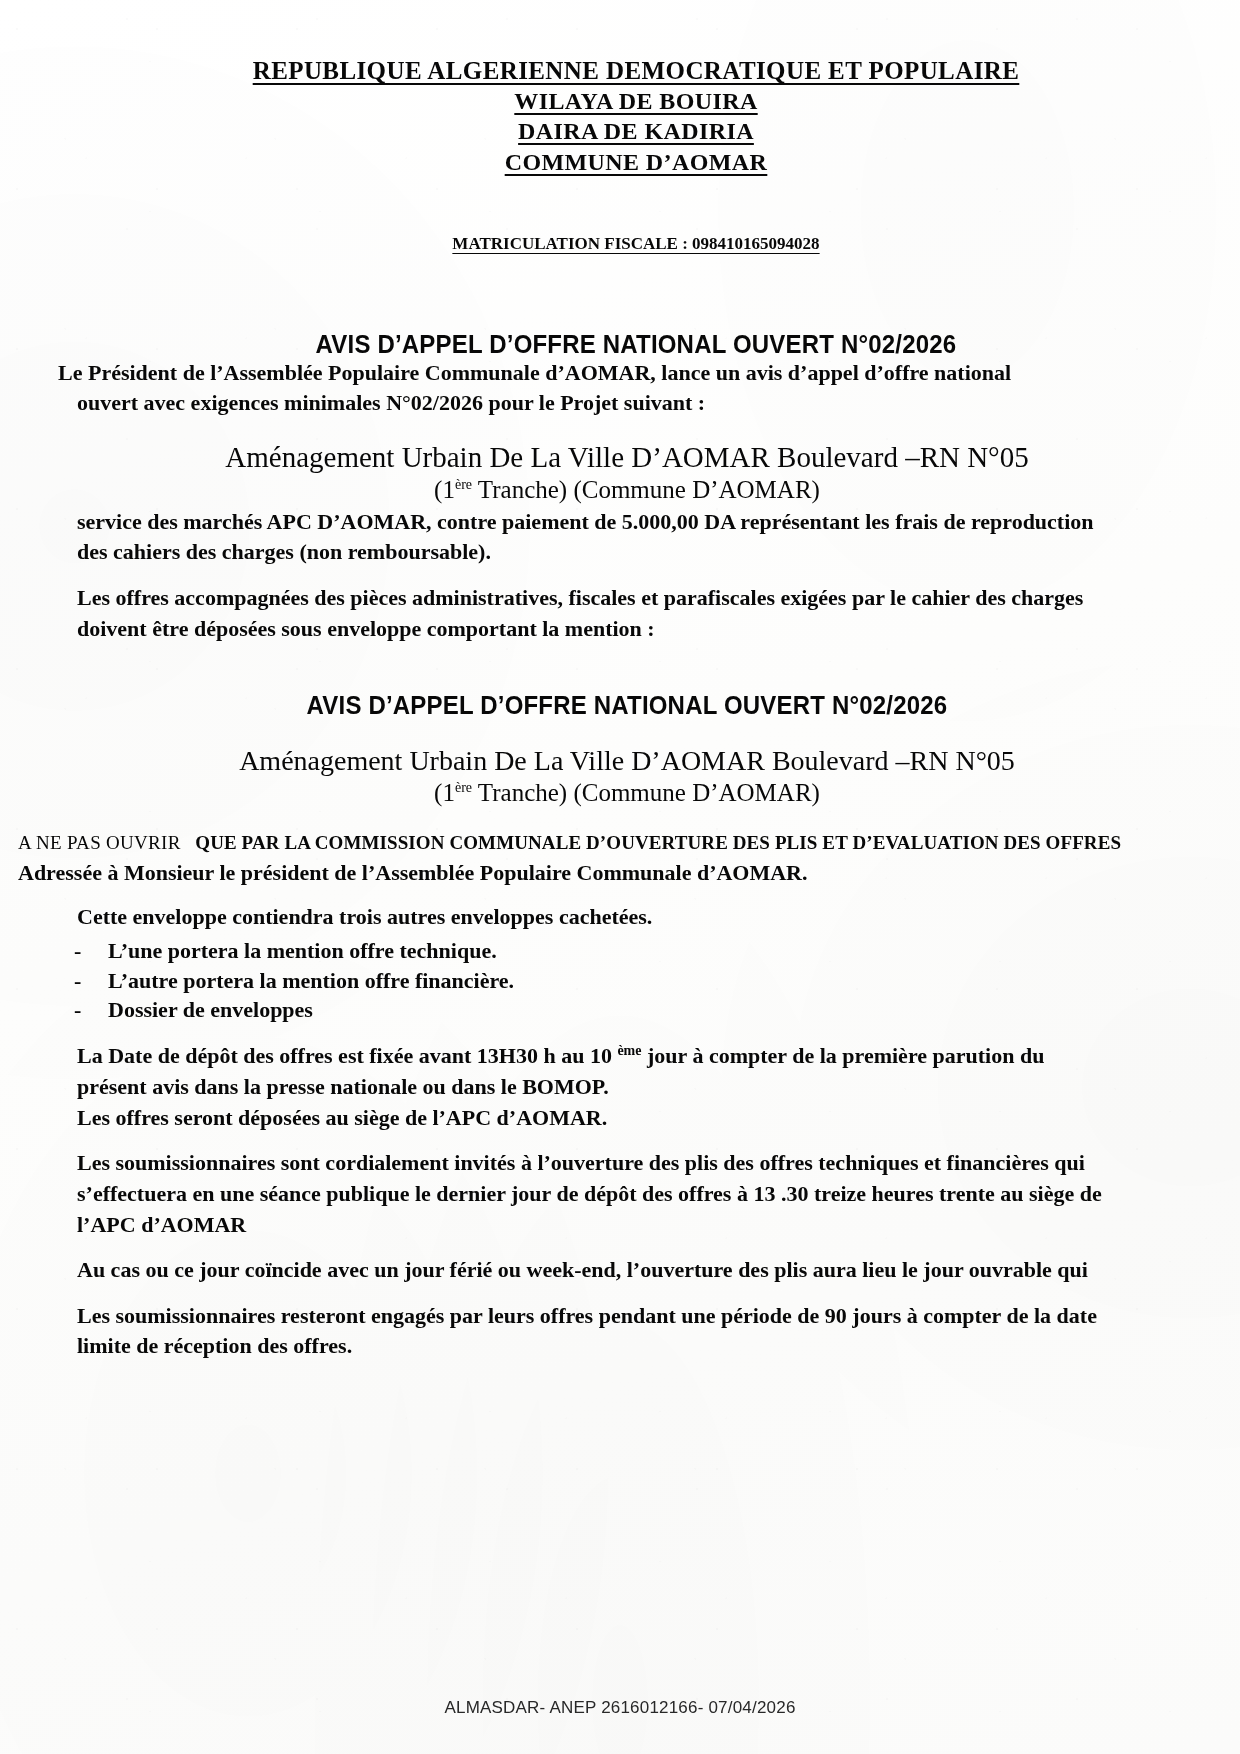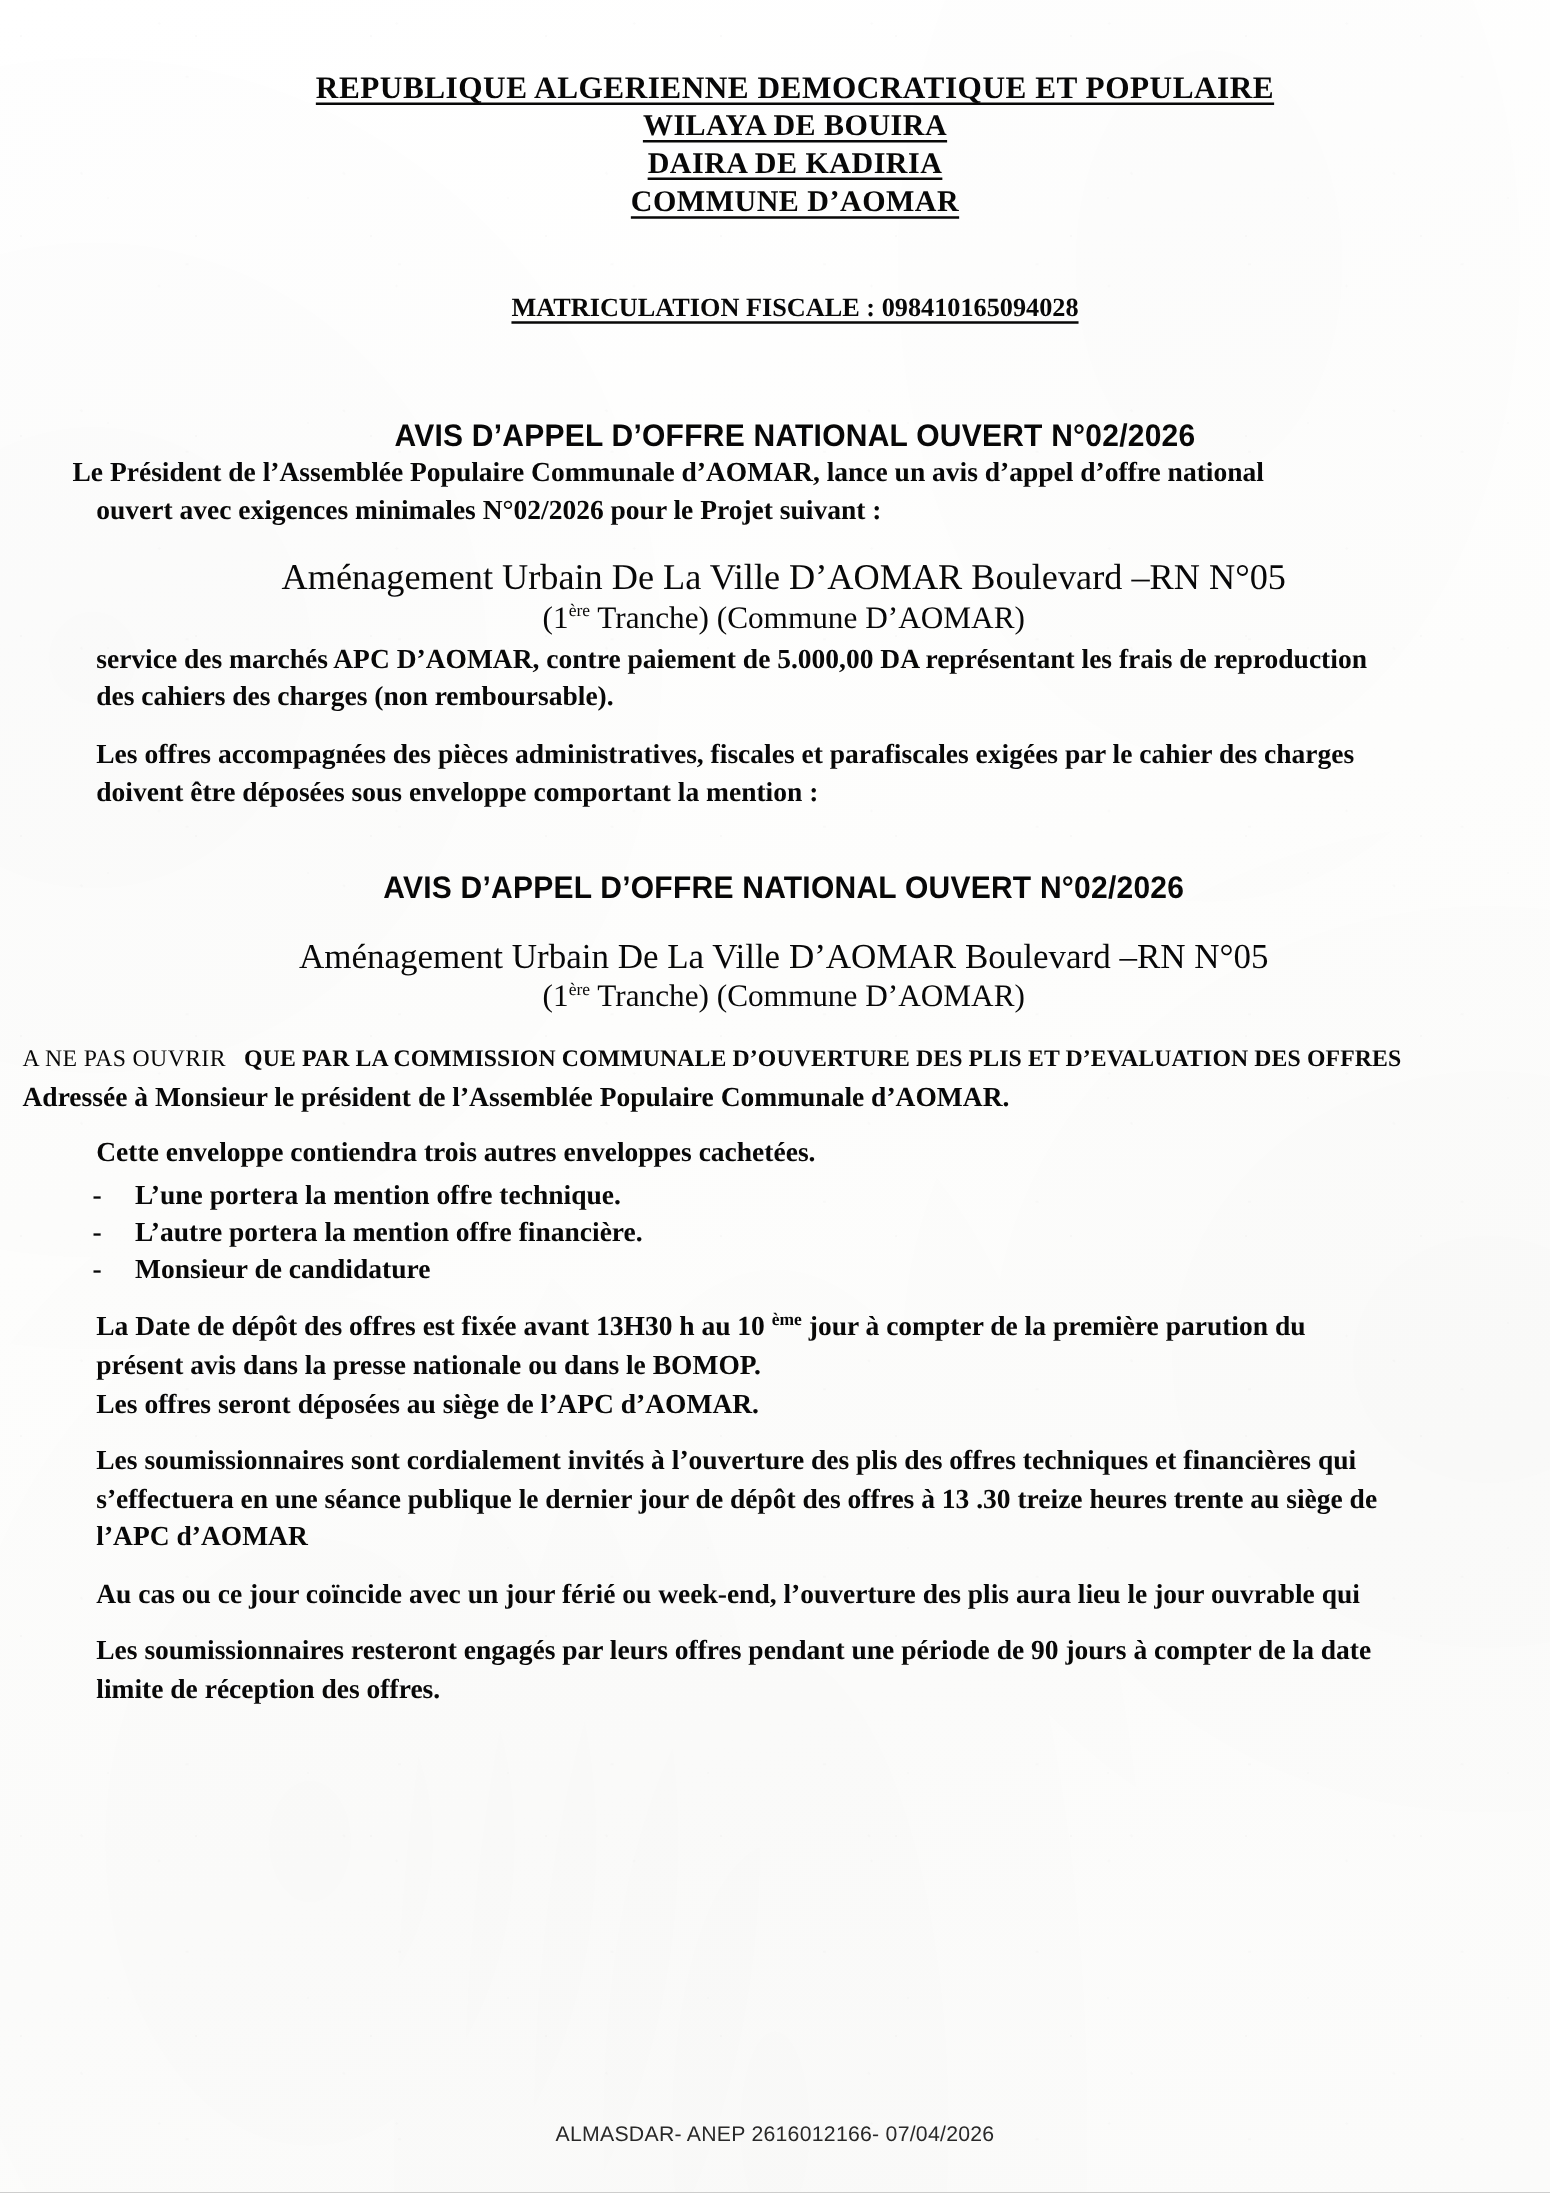--- a/index.html
+++ b/index.html
@@ -63,21 +63,21 @@
     font-size: 24px;
     line-height: 1.28;
   }
   .hdr-ul {
     text-decoration: underline;
     text-underline-offset: 4px;
   }
   .matricule {
     text-align: center;
     font-weight: bold;
-    font-size: 21px;
+    font-size: 17px;
     margin-top: 56px;
     text-decoration: underline;
     text-underline-offset: 4px;
   }
 
   
   .avis-title {
     text-align: center;
     font-family: "Liberation Sans", "DejaVu Sans", sans-serif;
     font-weight: bold;
@@ -232,21 +232,21 @@
         <li>
           <span class="dash">-</span>
           <span>L’une portera la mention offre technique.</span>
         </li>
         <li>
           <span class="dash">-</span>
           <span>L’autre portera la mention offre financière.</span>
         </li>
         <li>
           <span class="dash">-</span>
-          <span>Monsieur de candidature</span>
+          <span>Dossier de enveloppes</span>
         </li>
       </ul>
 
       <p class="para spaced p-clip">
         <span>La Date de dépôt des offres est fixée avant 13H30 h au 10 </span><sup class="ere">ème</sup><span> jour à compter de la première parution du</span>
       </p>
       <p class="para tight p-clip">présent avis dans la presse nationale ou dans le BOMOP.</p>
       <p class="para tight p-clip">Les offres seront déposées au siège de l’APC d’AOMAR.</p>
 
       <p class="para spaced p-clip">Les soumissionnaires sont cordialement invités à l’ouverture des plis des offres techniques et financières qui</p>

